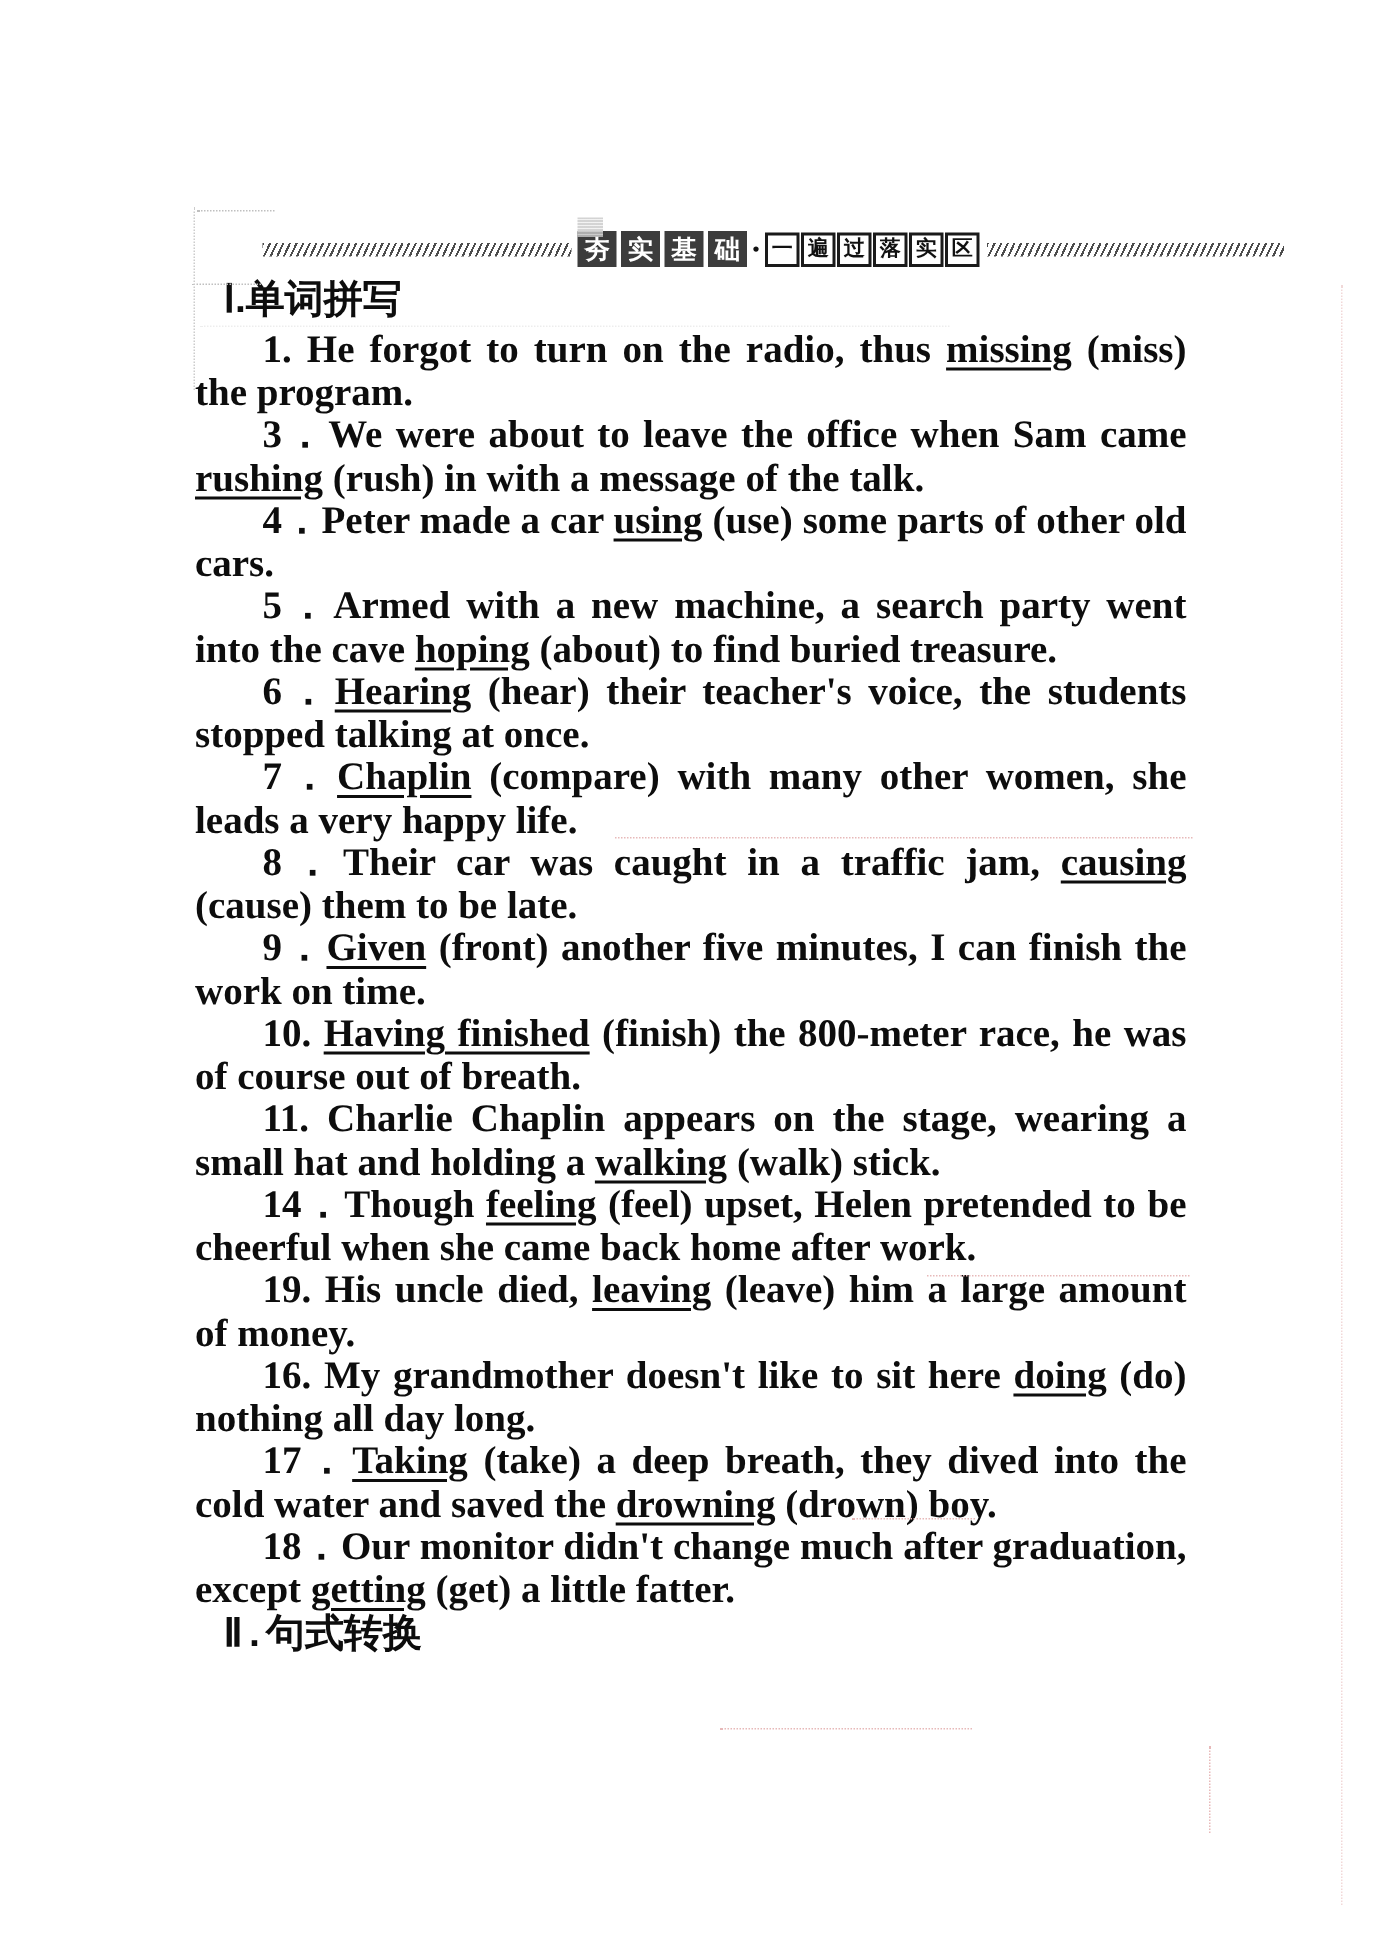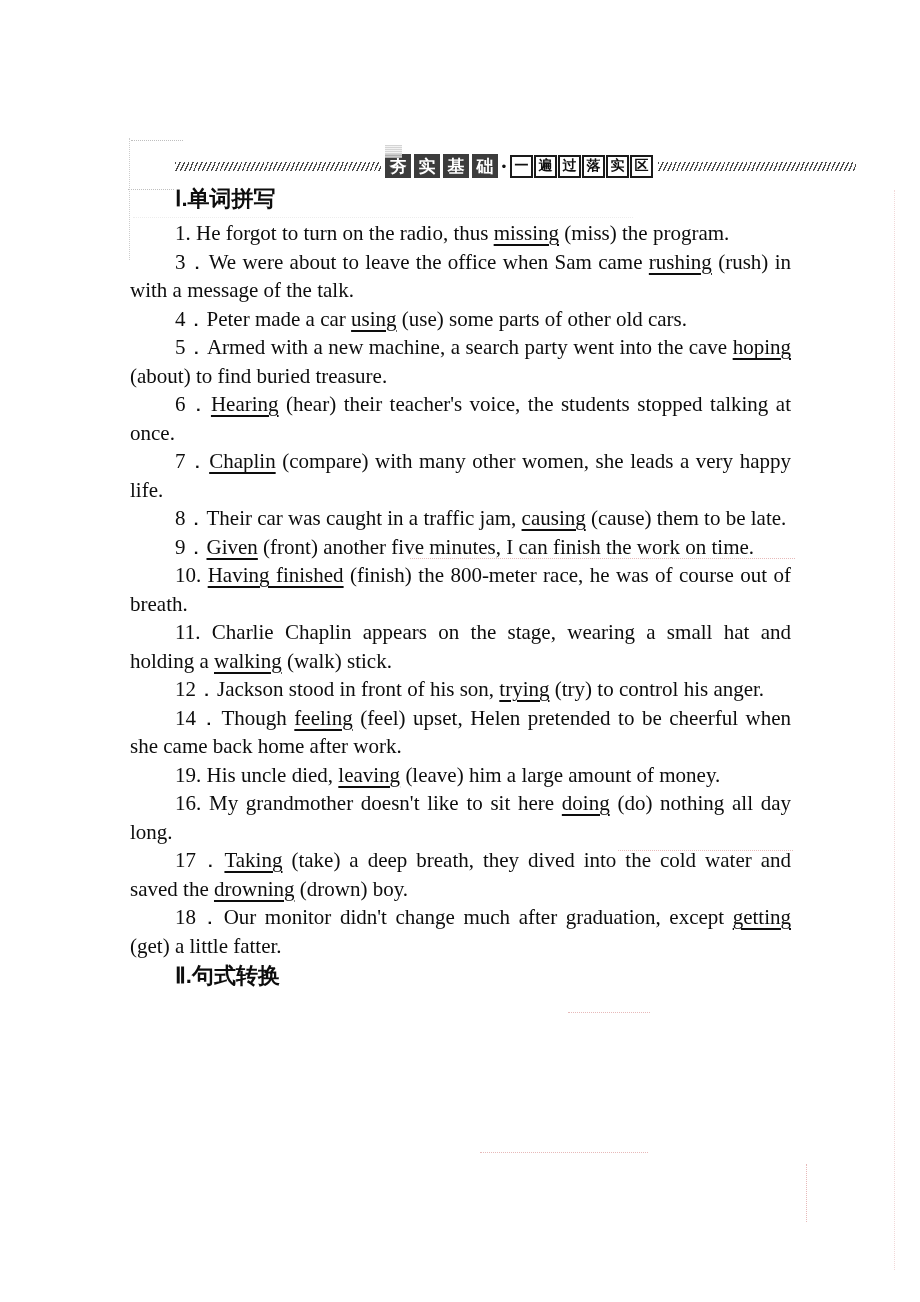--- a/index.html
+++ b/index.html
@@ -41,29 +41,30 @@
     width:23px; height:23px; background:#ffffff;
     border:2px solid #1a1a1a; color:#111;
     display:flex; align-items:center; justify-content:center;
     font-size:14px; font-weight:700;
   }
 
   
   .content { position:absolute; left:130px; top:186px; width:661px; }
   .section-heading {
     font-family:"Liberation Sans", sans-serif;
-    font-weight:700; font-size:22px; line-height:26px;
-    margin-left:45px; color:#0d0d0d;
+    font-weight:700; font-size:26px; line-height:26px;
+    margin-left:19px; color:#0d0d0d;
   }
   .heading-1 { margin-bottom:7px; }
-  .heading-2 { margin-top:3px; }
+  .heading-2 { margin-top:3px;font-family:Liberation Mono, monospace; }
   .exercise-list p {
-    font-size:21px; line-height:28.5px;
+    font-size:26px; line-height:28.5px;
     text-align:justify; text-indent:45px;
     color:#0d0d0d;
+    font-weight:bold;
   }
   .exercise-list u {
     text-decoration:underline;
     text-decoration-thickness:1.6px;
     text-underline-offset:4px;
   }
 
   
   .artifact { position:absolute; pointer-events:none; }
   .h-dot-gray { border-top:1px dotted #bfbfbf; }
@@ -113,21 +114,20 @@
         <p><span>1. He forgot to turn on the radio, thus </span><u>missing</u><span> (miss) the program.</span></p>
         <p><span>3．We were about to leave the office when Sam came </span><u>rushing</u><span> (rush) in with a message of the talk.</span></p>
         <p><span>4．Peter made a car </span><u>using</u><span> (use) some parts of other old cars.</span></p>
         <p><span>5．Armed with a new machine, a search party went into the cave </span><u>hoping</u><span> (about) to find buried treasure.</span></p>
         <p><span>6．</span><u>Hearing</u><span> (hear) their teacher's voice, the students stopped talking at once.</span></p>
         <p><span>7．</span><u>Chaplin</u><span> (compare) with many other women, she leads a very happy life.</span></p>
         <p><span>8．Their car was caught in a traffic jam, </span><u>causing</u><span> (cause) them to be late.</span></p>
         <p><span>9．</span><u>Given</u><span> (front) another five minutes, I can finish the work on time.</span></p>
         <p><span>10. </span><u>Having finished</u><span> (finish) the 800-meter race, he was of course out of breath.</span></p>
         <p><span>11. Charlie Chaplin appears on the stage, wearing a small hat and holding a </span><u>walking</u><span> (walk) stick.</span></p>
-        <p><span>12．Jackson stood in front of his son, </span><u>trying</u><span> (try) to control his anger.</span></p>
         <p><span>14．Though </span><u>feeling</u><span> (feel) upset, Helen pretended to be cheerful when she came back home after work.</span></p>
         <p><span>19. His uncle died, </span><u>leaving</u><span> (leave) him a large amount of money.</span></p>
         <p><span>16. My grandmother doesn't like to sit here </span><u>doing</u><span> (do) nothing all day long.</span></p>
         <p><span>17．</span><u>Taking</u><span> (take) a deep breath, they dived into the cold water and saved the </span><u>drowning</u><span> (drown) boy.</span></p>
         <p><span>18．Our monitor didn't change much after graduation, except </span><u>getting</u><span> (get) a little fatter.</span></p>
       </div>
     <div class="section-heading heading-2">Ⅱ.句式转换</div>
   </div>
 
   <div class="artifact h-dot-gray a1"></div>

